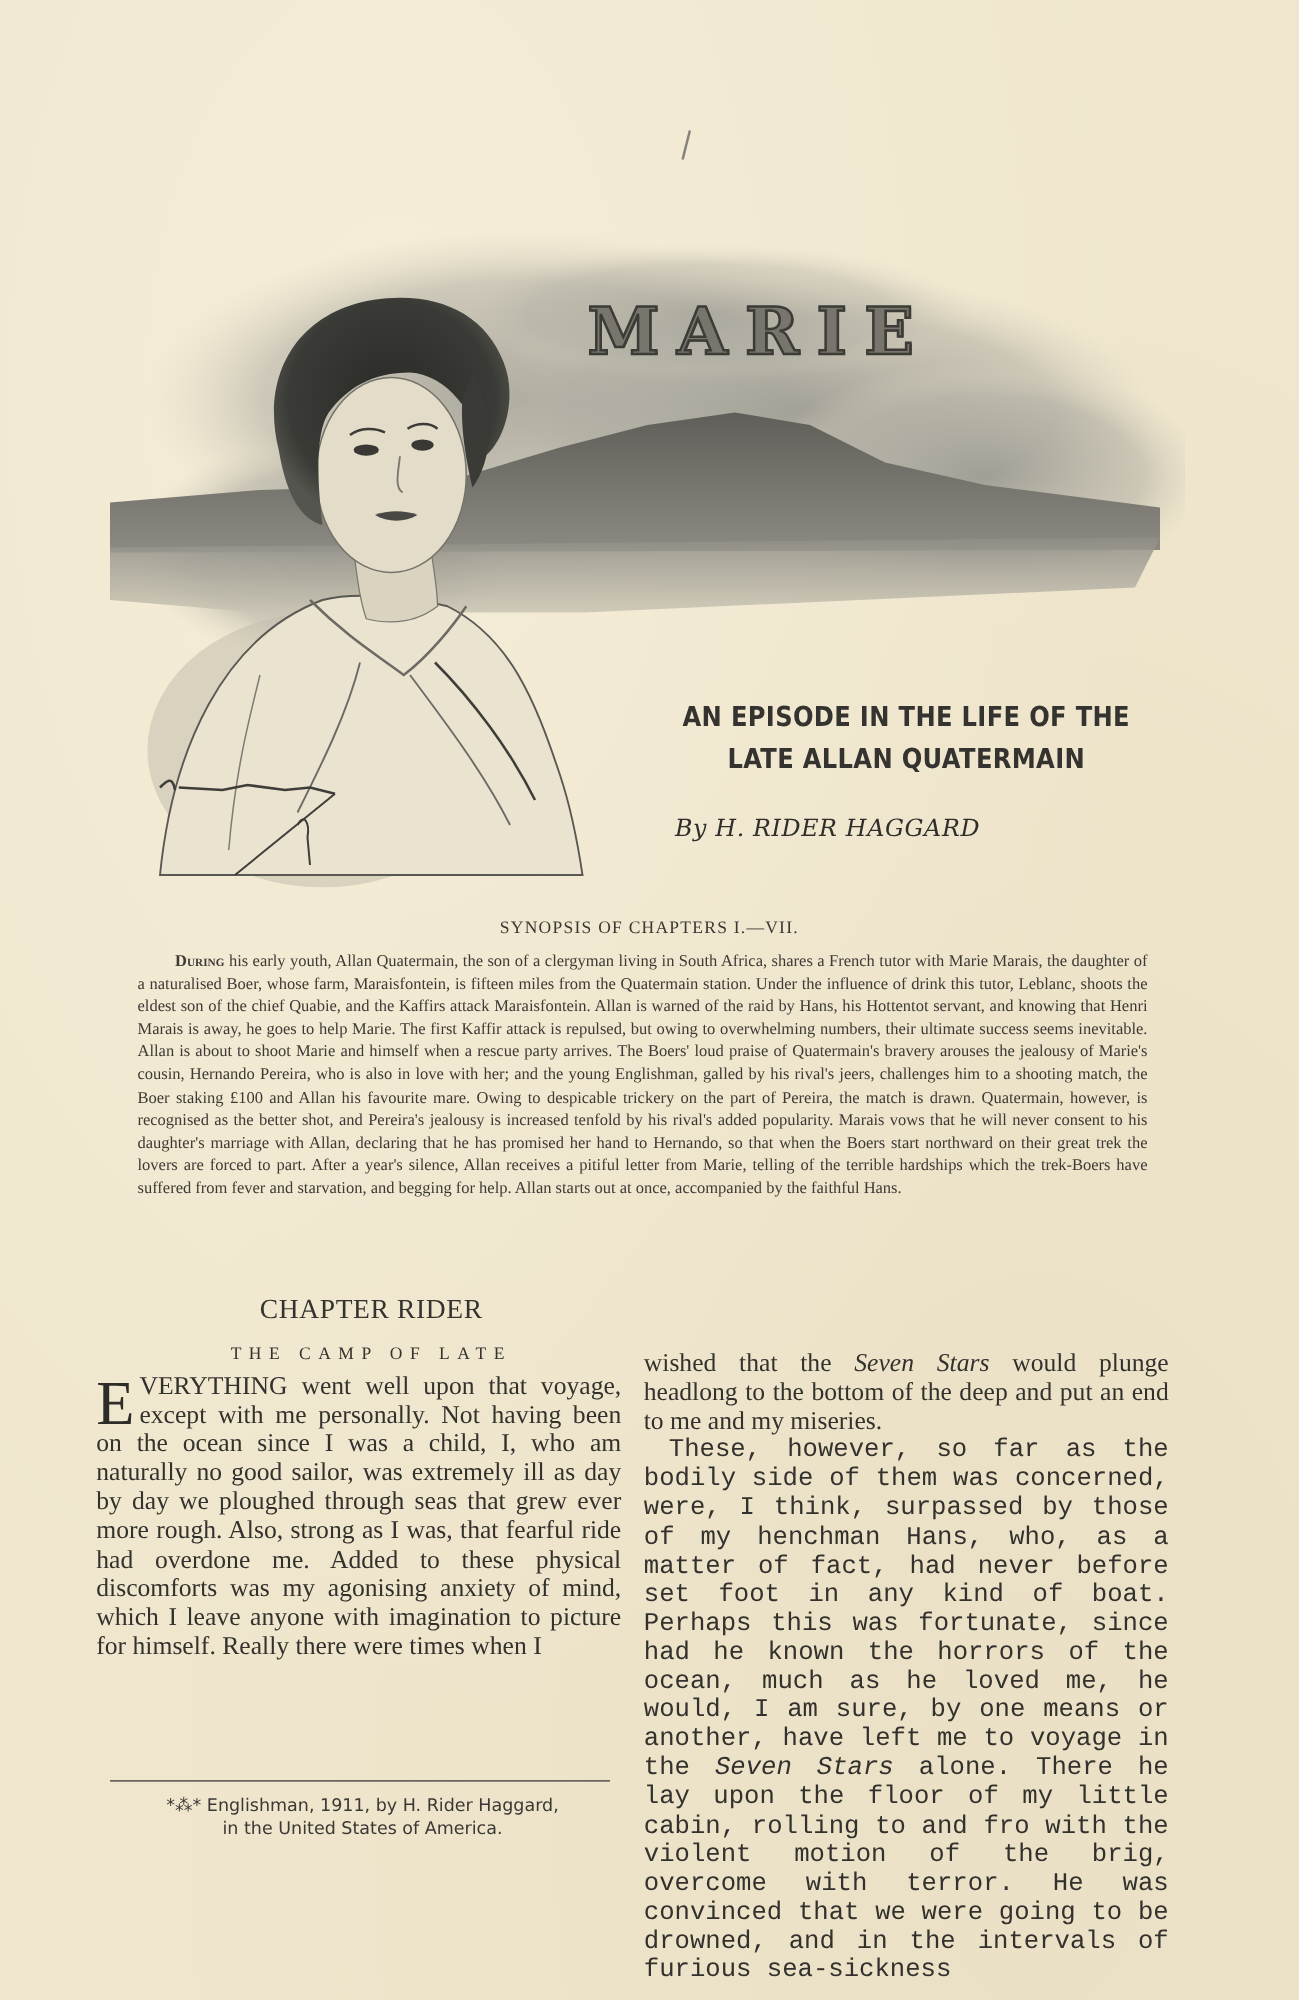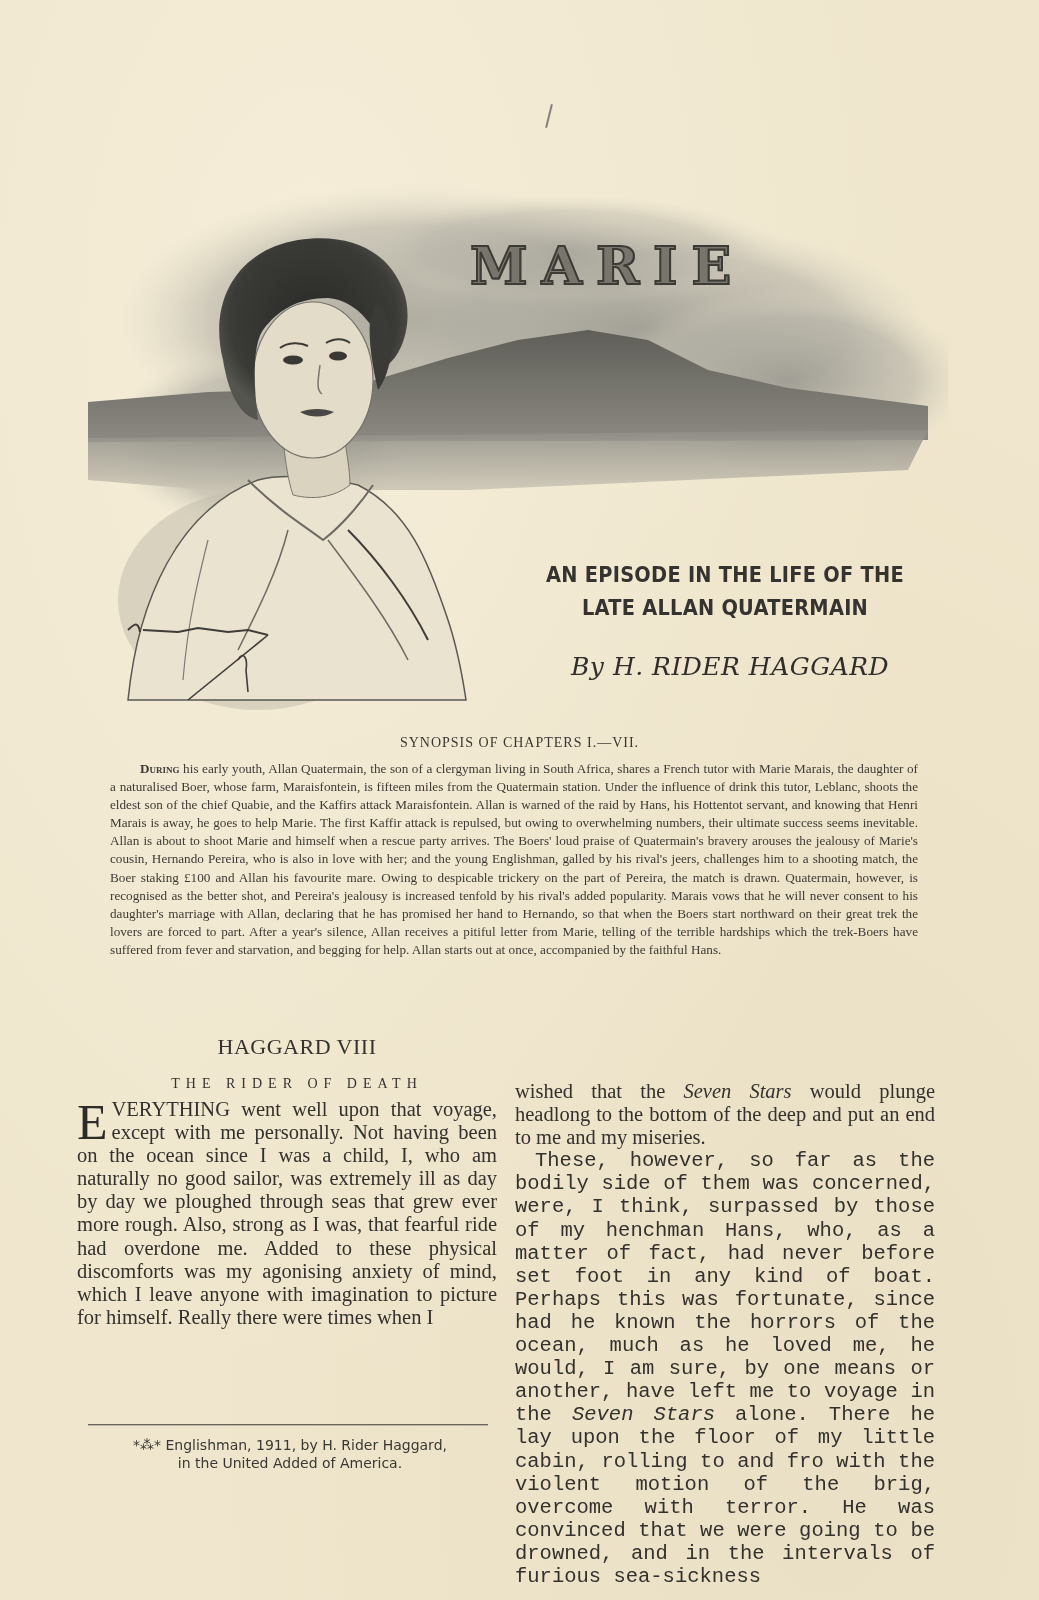--- a/index.html
+++ b/index.html
@@ -39,23 +39,22 @@
   .subtitle {
     position: absolute; left: 500px; top: 558px; width: 450px;
     text-align: center;
     font-family: "DejaVu Sans", "Liberation Sans", sans-serif;
     font-weight: bold; font-size: 22px; line-height: 33px;
     color: #34332f; letter-spacing: 0.3px;
     transform: scaleX(0.88); transform-origin: center top;
   }
   .byline {
     position: absolute; left: 540px; top: 652px; width: 380px;
-    text-align: center;
     font-family: "DejaVu Serif", "Liberation Serif", serif;
-    font-style: italic; font-size: 25px; color: #2f2e2b;
+    font-style: italic; font-size: 19px; color: #2f2e2b;
     letter-spacing: 0.5px;
   }
 
   
   .synopsis-heading {
     position: absolute; left: 0; width: 1039px; top: 735px;
     text-align: center; font-size: 14px; letter-spacing: 1px; color: #3a3834;
   }
   .synopsis {
     position: absolute; left: 110px; top: 760px; width: 808px;
@@ -173,29 +172,29 @@
     <div>AN EPISODE IN THE LIFE OF THE</div>
     <div>LATE ALLAN QUATERMAIN</div>
   </div>
 
   <div class="byline">By H. RIDER HAGGARD</div>
 
   <div class="synopsis-heading">SYNOPSIS OF CHAPTERS I.—VII.</div>
   <div class="synopsis"><span class="smallcaps">During</span><span> his early youth, Allan Quatermain, the son of a clergyman living in South Africa, shares a French tutor with Marie Marais, the daughter of a naturalised Boer, whose farm, Maraisfontein, is fifteen miles from the Quatermain station. Under the influence of drink this tutor, Leblanc, shoots the eldest son of the chief Quabie, and the Kaffirs attack Maraisfontein. Allan is warned of the raid by Hans, his Hottentot servant, and knowing that Henri Marais is away, he goes to help Marie. The first Kaffir attack is repulsed, but owing to overwhelming numbers, their ultimate success seems inevitable. Allan is about to shoot Marie and himself when a rescue party arrives. The Boers' loud praise of Quatermain's bravery arouses the jealousy of Marie's cousin, Hernando Pereira, who is also in love with her; and the young Englishman, galled by his rival's jeers, challenges him to a shooting match, the Boer staking £100 and Allan his favourite mare. Owing to despicable trickery on the part of Pereira, the match is drawn. Quatermain, however, is recognised as the better shot, and Pereira's jealousy is increased tenfold by his rival's added popularity. Marais vows that he will never consent to his daughter's marriage with Allan, declaring that he has promised her hand to Hernando, so that when the Boers start northward on their great trek the lovers are forced to part. After a year's silence, Allan receives a pitiful letter from Marie, telling of the terrible hardships which the trek-Boers have suffered from fever and starvation, and begging for help. Allan starts out at once, accompanied by the faithful Hans.</span></div>
 
   <div class="col col-left">
-    <div class="chapter-num">HAGGARD VIII</div>
-    <div class="chapter-title">THE RIDER OF DEATH</div>
+    <div class="chapter-num">CHAPTER RIDER</div>
+    <div class="chapter-title">THE CAMP OF LATE</div>
     <p class="body-text"><span class="drop-cap">E</span><span>VERYTHING went well upon that voyage, except with me personally. Not having been on the ocean since I was a child, I, who am naturally no good sailor, was extremely ill as day by day we ploughed through seas that grew ever more rough. Also, strong as I was, that fearful ride had overdone me. Added to these physical discomforts was my agonising anxiety of mind, which I leave anyone with imagination to picture for himself. Really there were times when I</span></p>
   </div>
 
   <div class="rule"></div>
   <div class="footnote">
     <div>*⁂* Englishman, 1911, by H. Rider Haggard,</div>
-    <div>in the United Added of America.</div>
+    <div>in the United States of America.</div>
   </div>
 
   <div class="col col-right">
     <p class="body-text"><span>wished that the </span><i>Seven Stars</i><span> would plunge headlong to the bottom of the deep and put an end to me and my miseries.</span></p>
     <p class="body-text indent"><span>These, however, so far as the bodily side of them was concerned, were, I think, surpassed by those of my henchman Hans, who, as a matter of fact, had never before set foot in any kind of boat. Perhaps this was fortunate, since had he known the horrors of the ocean, much as he loved me, he would, I am sure, by one means or another, have left me to voyage in the </span><i>Seven Stars</i><span> alone. There he lay upon the floor of my little cabin, rolling to and fro with the violent motion of the brig, overcome with terror. He was convinced that we were going to be drowned, and in the intervals of furious sea-sickness</span></p>
   </div>
 
 </div>
 
 </body></html>

